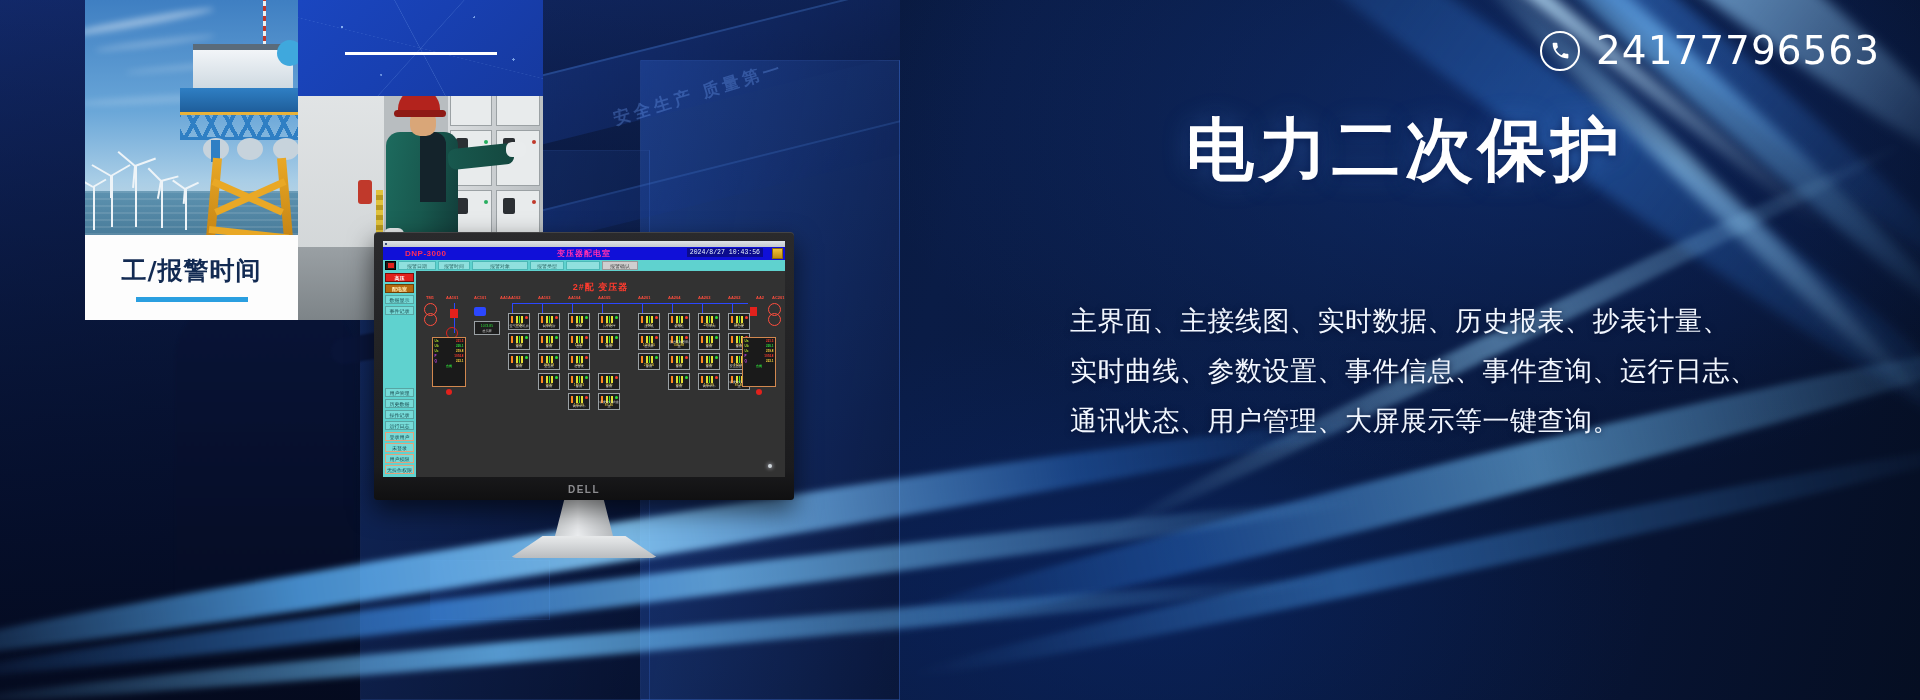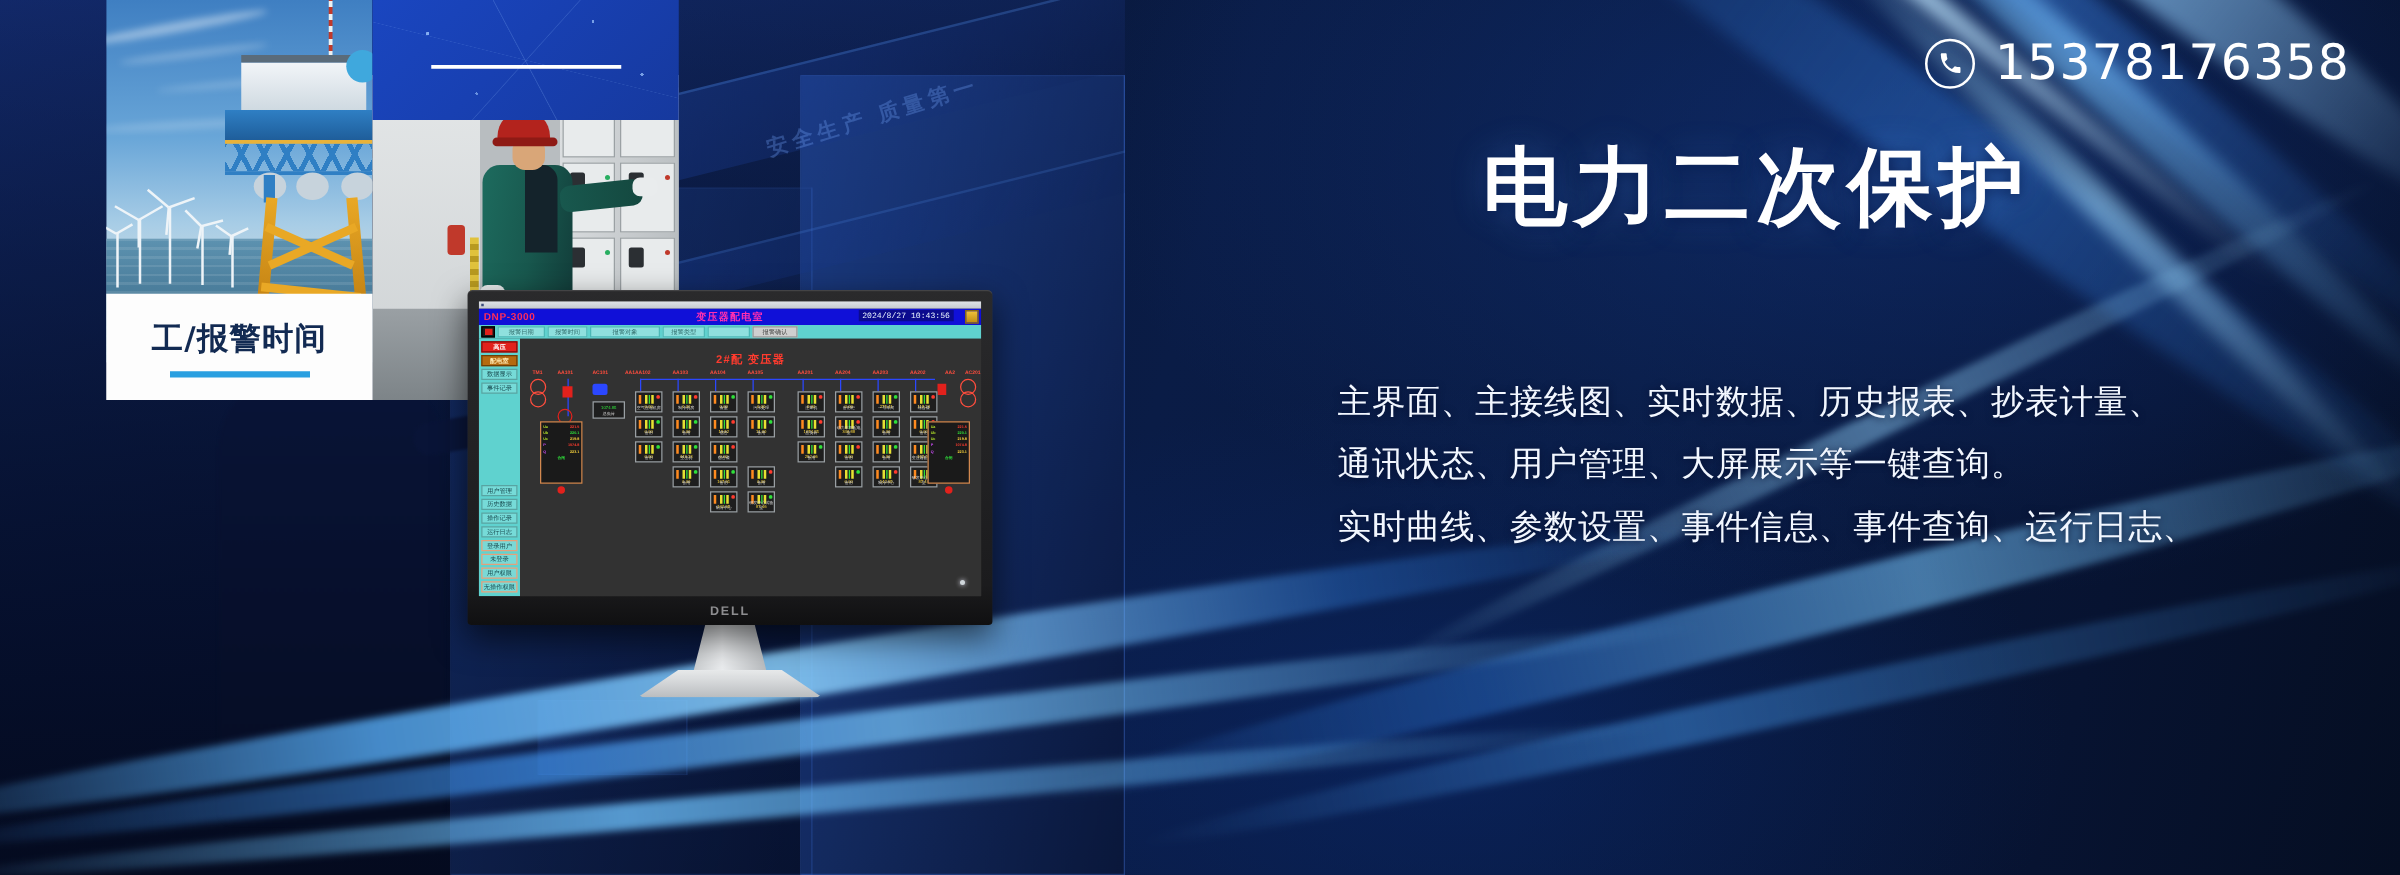--- a/index.html
+++ b/index.html
@@ -226,21 +226,21 @@
     clip-path:polygon(22% 0,78% 0,100% 100%,0 100%); border-radius:0 0 6px 6px; }
 
   
   .scada{ position:absolute; inset:0; font-family:"Liberation Sans",sans-serif;
     display:flex; flex-direction:column; background:#2e2e2e; }
   .sc-titlebar{ height:6px; background:linear-gradient(180deg,#dfe3e8,#c3c8ce);
     display:flex; align-items:center; padding:0 2px; gap:2px; }
   .sc-titlebar .dot{ width:2px;height:2px;background:#3a4a7a; }
   .sc-head{ height:13px; background:#1010d8; display:flex; align-items:center;
     position:relative; }
-  .sc-brand{ color:#ff2d5a; font-size:8px; font-weight:700; padding-left:4px; letter-spacing:.5px; }
+  .sc-brand{ color:#ff2d5a; font-size:8px; font-weight:700; padding-left:22px; letter-spacing:.5px; }
   .sc-headtitle{ position:absolute; left:0; right:0; text-align:center;
     color:#ff2fb0; font-size:8px; font-weight:700; letter-spacing:1px; }
   .sc-clock{ position:absolute; right:22px; top:1px; background:#0b0b8e;
     color:#e8f4ff; font-size:6.5px; padding:1px 3px; font-family:"Liberation Mono",monospace; }
   .sc-headicon{ position:absolute; right:2px; top:1px; width:11px; height:11px;
     background:linear-gradient(180deg,#f0c23a,#c08d12); border:1px solid #8a6a10; }
   .sc-toolbar{ height:11px; background:#5fd2cf; display:flex; align-items:center; gap:2px; padding:0 2px; }
   .tb-red{ width:11px;height:9px;background:#1b1b1b;border:1px solid #000;display:flex;align-items:center;justify-content:center; }
   .tb-red i{ width:6px;height:5px;background:#e2211c;display:block; }
   .tb-btn{ height:9px; background:#8fe0de; border:1px solid #4cb9b7; color:#2f6b6a;
@@ -933,24 +933,24 @@
       <span class="mon-logo">DELL</span>
     </div>
   </div>
 
   <div class="phone-row">
     <span class="phone-ic">
       <svg viewBox="0 0 24 24">
           <path d="M6.6 10.8c1.4 2.8 3.8 5.2 6.6 6.6l2.2-2.2c.3-.3.7-.4 1-.2 1.1.4 2.4.6 3.6.6.6 0 1 .4 1 1V20c0 .6-.4 1-1 1C10.6 21 3 13.4 3 4c0-.6.4-1 1-1h3.4c.6 0 1 .4 1 1 0 1.3.2 2.5.6 3.6.1.4 0 .7-.2 1l-2.2 2.2z"></path>
         </svg>
     </span>
-    <span class="phone-num">15378176358</span>
+    <span class="phone-num">24177796563</span>
   </div>
 
   <div class="big-title">电力二次保护</div>
 
   <div class="desc">
     <div>主界面、主接线图、实时数据、历史报表、抄表计量、</div>
+    <div>实时曲线、参数设置、事件信息、事件查询、运行日志、</div>
     <div>通讯状态、用户管理、大屏展示等一键查询。</div>
-    <div>实时曲线、参数设置、事件信息、事件查询、运行日志、</div>
   </div>
 
 </div>
 
 </body></html>

